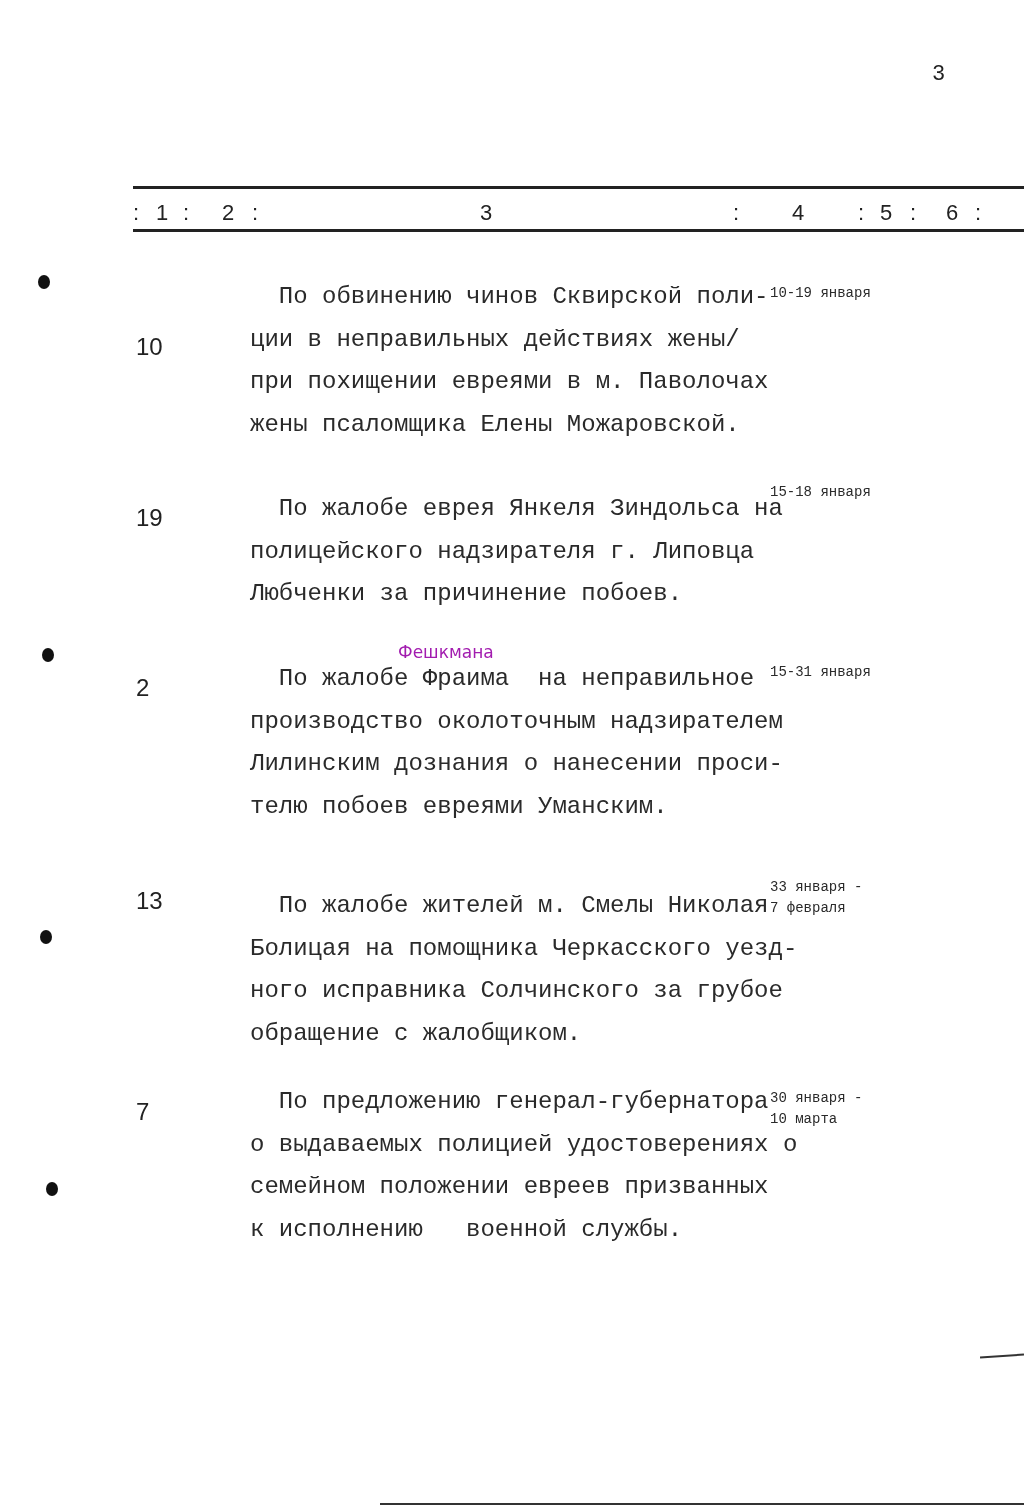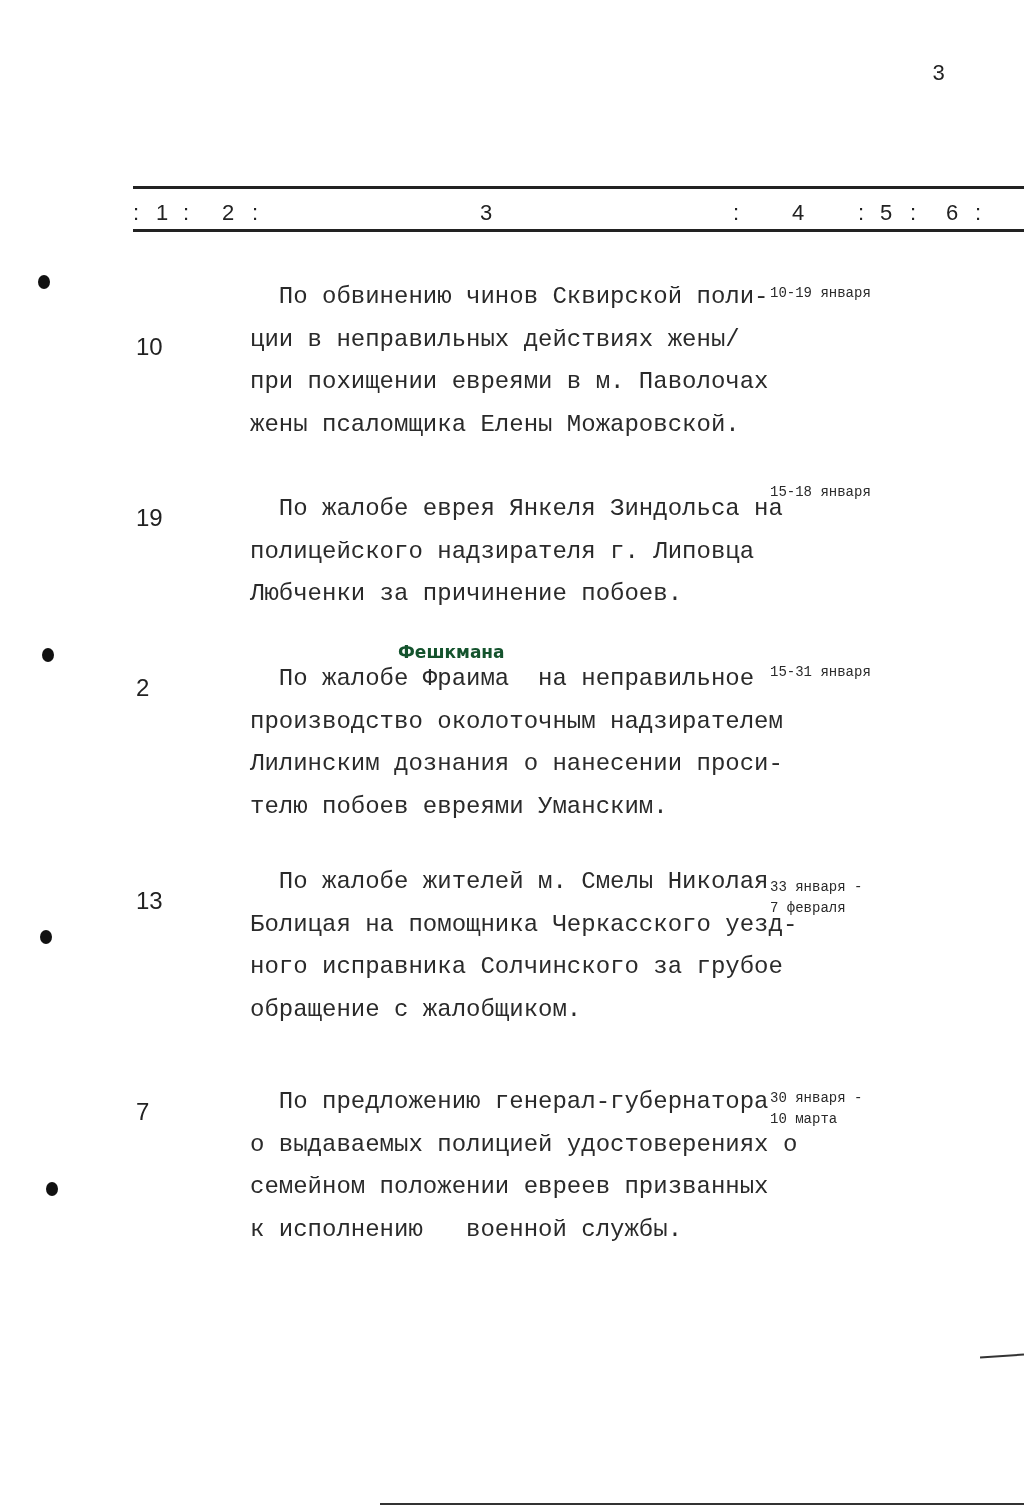--- a/index.html
+++ b/index.html
@@ -7,21 +7,21 @@
          font-family: "Liberation Mono", "DejaVu Sans Mono", monospace; color: #2a2a2a; }
   .page-num { position: absolute; left: 932px; top: 62px; font-size: 22px; color: #222; }
   .rule { position: absolute; left: 133px; right: 0; background: #222; }
   .rule.top { top: 186px; height: 3px; }
   .rule.bottom { top: 229px; height: 3px; }
   .colhdr { position: absolute; top: 200px; font-size: 22px; color: #222; font-family: "Liberation Sans", sans-serif; }
   .hole { position: absolute; width: 12px; height: 14px; background: #111; border-radius: 50%; }
   .entry-no { position: absolute; left: 136px; font-size: 24px; font-family: "Liberation Sans", sans-serif; color: #222; }
   .entry-text { position: absolute; left: 250px; width: 500px; font-size: 24px; line-height: 42.5px; white-space: pre; color: #2a2a2a; }
   .entry-date { position: absolute; left: 770px; font-size: 14px; line-height: 21px; white-space: pre; color: #2a2a2a; }
-  .insert { position: absolute; left: 398px; top: 642px; font-size: 17px; font-weight: bold; font-family: "DejaVu Sans", sans-serif; color: #14532d; }
+  .insert { position: absolute; left: 398px; top: 642px; font-size: 17px; font-weight: normal; font-family: "DejaVu Sans", sans-serif; color: #a21caf; }
   .mark { position: absolute; background: #333; }
 </style>
 </head>
 <body>
 
 <div class="page-num">3</div>
 
 <div class="rule top"></div>
 <div>
   <span class="colhdr" style="left:133px">:</span>
@@ -67,21 +67,21 @@
   <div class="entry-no" style="top:674px">2</div>
   <div class="entry-text" style="top:658px">  По жалобе Фраима  на неправильное
 производство околоточным надзирателем
 Лилинским дознания о нанесении проси-
 телю побоев евреями Уманским.</div>
   <div class="entry-date" style="top:662px">15-31 января</div>
 </div>
 
 <div>
   <div class="entry-no" style="top:887px">13</div>
-  <div class="entry-text" style="top:861px">  По жалобе жителей м. Смелы Николая
+  <div class="entry-text" style="top:885px">  По жалобе жителей м. Смелы Николая
 Болицая на помощника Черкасского уезд-
 ного исправника Солчинского за грубое
 обращение с жалобщиком.</div>
   <div class="entry-date" style="top:877px">33 января -
 7 февраля</div>
 </div>
 
 <div>
   <div class="entry-no" style="top:1098px">7</div>
   <div class="entry-text" style="top:1081px">  По предложению генерал-губернатора

